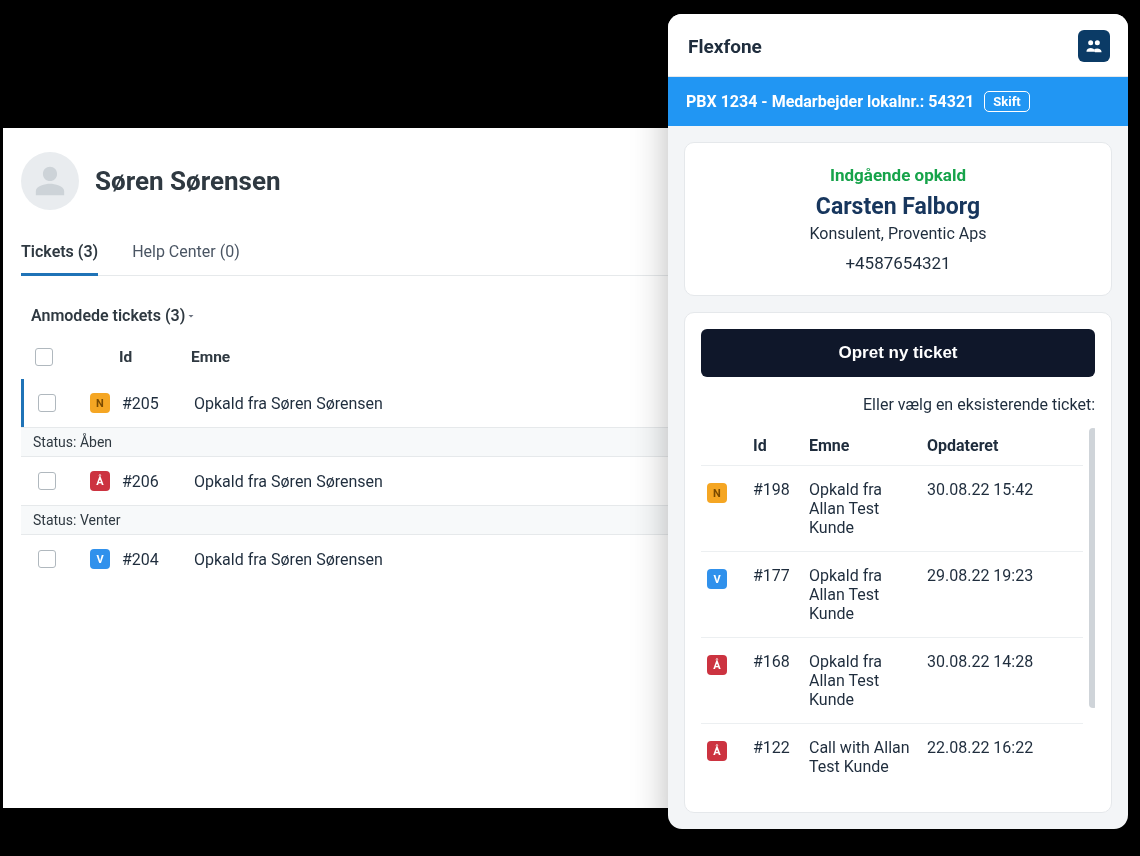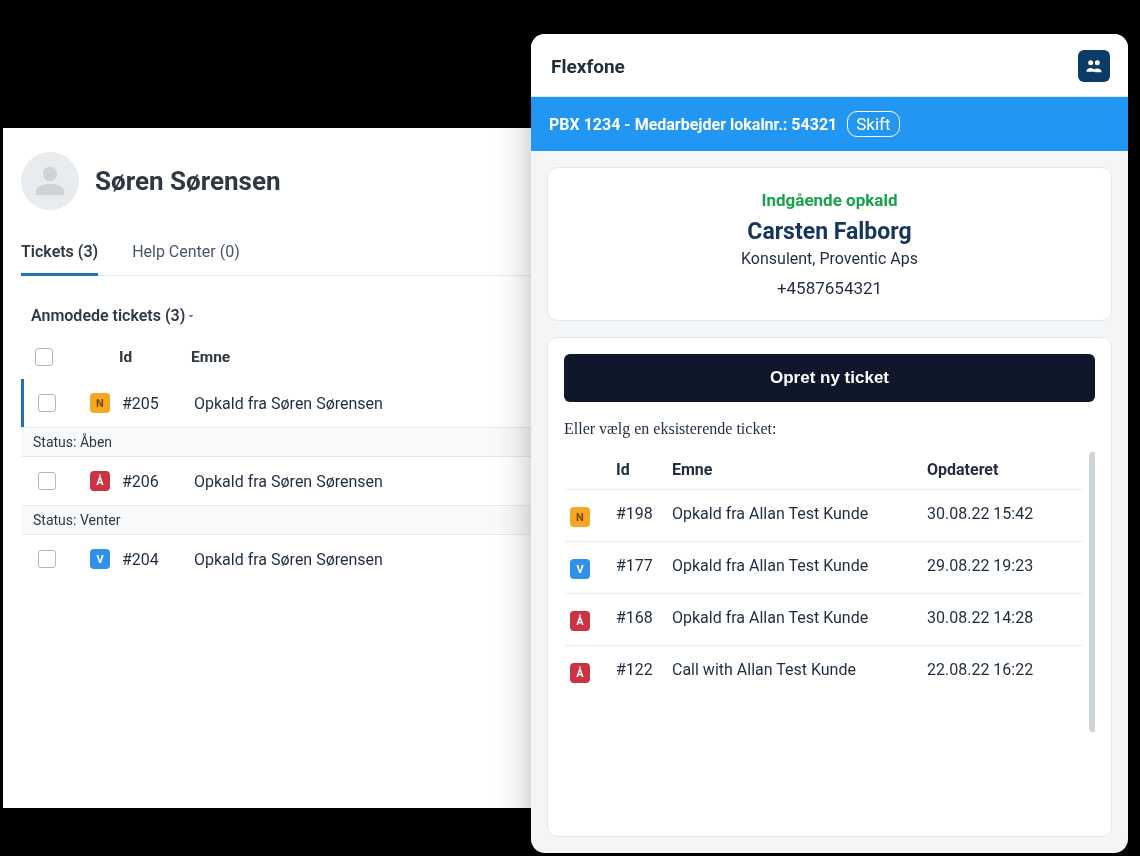--- a/index.html
+++ b/index.html
@@ -34,38 +34,38 @@
 
   .row { display:flex; align-items:center; padding:12px 10px; font-size:16px; border-left:3px solid transparent; }
   .row.highlight { border-left-color:#1f73b7; }
   input[type=checkbox]{ width:18px; height:18px; border:1px solid #b0b8be; border-radius:3px; appearance:none; background:#fff; cursor:pointer; }
   .badge { width:20px; height:20px; border-radius:4px; display:flex; align-items:center; justify-content:center; font-size:11px; font-weight:700; color:#fff; }
   .badge.N { background:#f5a623; color:#7a4a00; }
   .badge.A { background:#cc3340; }
   .badge.V { background:#3091ec; }
 
   
-  .panel { position:absolute; right:12px; top:34px; width:597px; background:#f3f5f7; border-radius:14px; box-shadow:0 12px 36px rgba(0,0,0,.28); overflow:hidden; }
+  .panel { position:absolute; right:12px; top:14px; width:460px; background:#f3f5f7; border-radius:14px; box-shadow:0 12px 36px rgba(0,0,0,.28); overflow:hidden; }
   .panel-head { display:flex; justify-content:space-between; align-items:center; padding:16px 18px 14px 20px; background:#fff; border-bottom:1px solid #e5e8eb; }
   .panel-title { font-weight:700; font-size:19px; color:#1f2d3d; }
   .head-icon { width:32px; height:32px; border-radius:6px; background:#0b3b66; display:flex; align-items:center; justify-content:center; }
   .head-icon svg { width:20px; height:20px; fill:#fff; }
 
   .blue-bar { background:#2196f3; color:#fff; padding:14px 18px; display:flex; align-items:center; gap:10px; font-size:16px; font-weight:700; }
-  .blue-bar .skift { border:1.5px solid #fff; border-radius:10px; padding:2px 8px; font-size:17px; font-weight:400; cursor:pointer; }
+  .blue-bar .skift { border:1.5px solid #fff; border-radius:5px; padding:2px 8px; font-size:13px; font-weight:700; cursor:pointer; }
 
   .card { margin:16px; background:#fff; border:1px solid #e5e8eb; border-radius:10px; padding:22px 20px; text-align:center; }
   .call-status { color:#16a34a; font-weight:700; font-size:17px; margin-bottom:8px; }
   .caller-name { color:#17365d; font-weight:700; font-size:23px; margin-bottom:4px; }
   .caller-role { font-size:16px; color:#1f2d3d; margin-bottom:10px; }
   .caller-phone { font-size:17px; color:#1f2d3d; }
 
   .tickets-card { margin:0 16px 16px 16px; background:#fff; border:1px solid #e5e8eb; border-radius:10px; padding:16px 16px 4px 16px; position:relative; }
   .create-btn { width:100%; background:#0f172a; color:#fff; border:none; border-radius:6px; padding:14px 0; font-size:17px; font-weight:600; cursor:pointer; }
-  .or-text { text-align:left; margin:18px 0 14px 0; font-size:16px; color:#1f2d3d;font-family:Liberation Serif, serif; }
+  .or-text { text-align:right; margin:18px 0 14px 0; font-size:16px; color:#1f2d3d; }
 
   .mini-scroll { height:380px; overflow:hidden; position:relative; padding-right:12px; }
   .mini-scrollbar { position:absolute; right:-2px; top:0; width:8px; height:100%; }
   .mini-thumb { position:absolute; right:0; top:0; width:8px; height:280px; background:#cfd4d9; border-radius:4px; }
 
   .mini-head { display:flex; padding:8px 6px 10px 6px; font-weight:700; font-size:16px; }
   .m-badge { width:46px; }
   .m-id { width:56px; }
   .m-sub { flex:1; padding-right:10px; }
   .m-upd { width:150px; }

